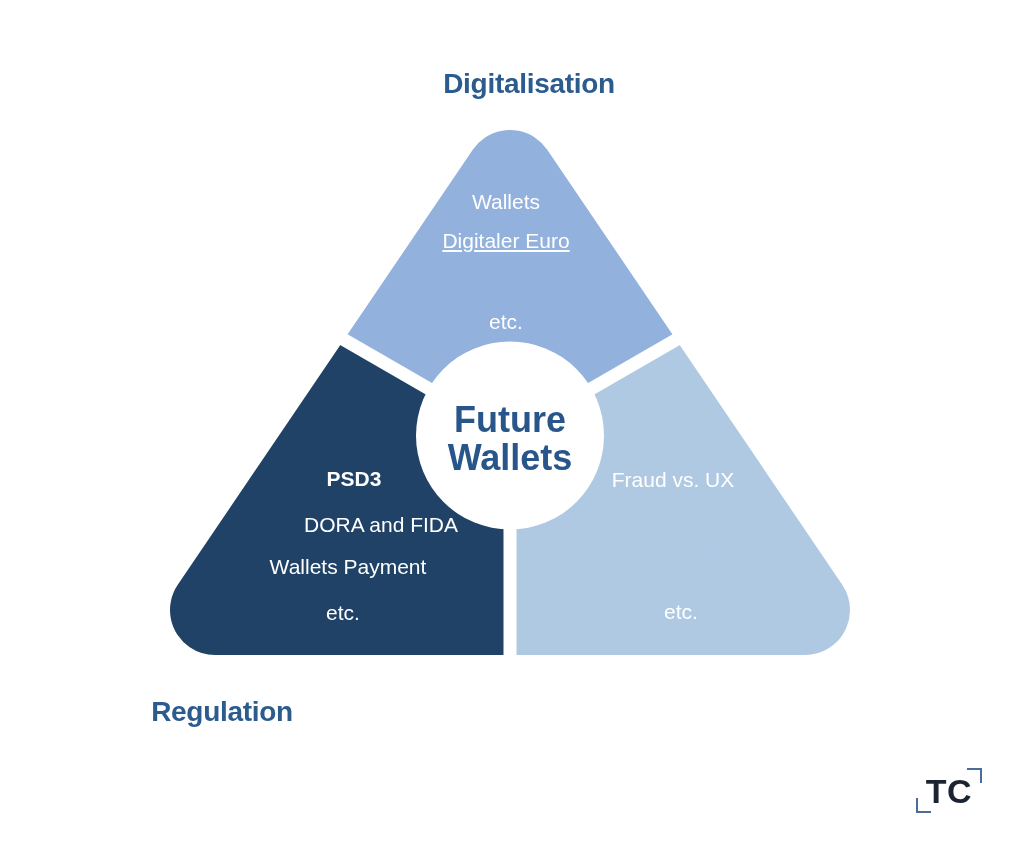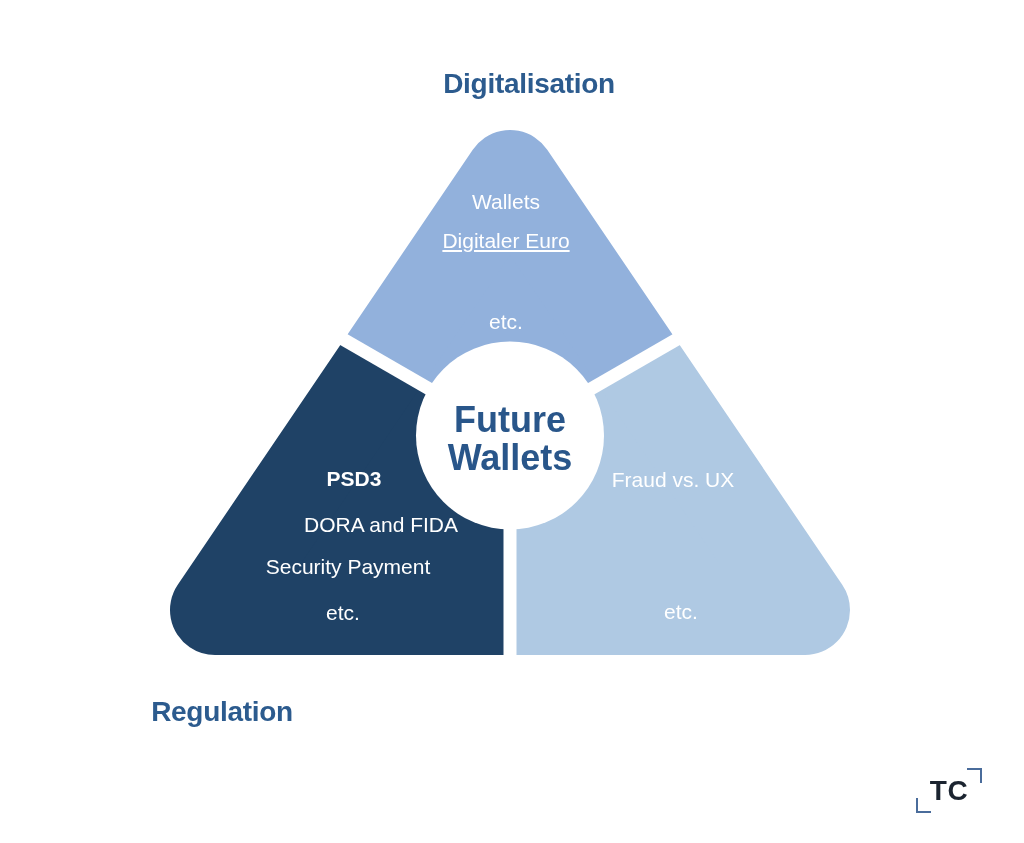--- a/index.html
+++ b/index.html
@@ -78,21 +78,21 @@
     left: 916px;
     top: 768px;
     width: 66px;
     height: 45px;
   }
   .logo-text {
     position: absolute;
     left: 50%;
     top: 50%;
     transform: translate(-50%, -50%);
-    font-size: 28px;
+    font-size: 34px;
     font-weight: 700;
     letter-spacing: 0.5px;
     color: var(--logo-text);
     text-align: center;
   }
   .bracket {
     position: absolute;
     width: 13px;
     height: 13px;
   }
@@ -146,21 +146,21 @@
 
   <div class="heading" style="left:504px; top:84px;margin-left:25px;">Digitalisation</div>
   <div class="heading" style="left:222px; top:712px;">Regulation</div>
 
   <div class="item" style="left:506px; top:202px;">Wallets</div>
   <div class="item" style="left:506px; top:241px;text-decoration:underline;">Digitaler Euro</div>
   <div class="item" style="left:506px; top:322px;">etc.</div>
 
   <div class="item" style="left:354px; top:479px;font-weight:bold;">PSD3</div>
   <div class="item" style="left:349px; top:525px;margin-left:32px;">DORA and FIDA</div>
-  <div class="item" style="left:348px; top:567px;">Security Payment</div>
+  <div class="item" style="left:348px; top:567px;">Wallets Payment</div>
   <div class="item" style="left:343px; top:613px;">etc.</div>
 
   <div class="item" style="left:673px; top:480px;">Fraud vs. UX</div>
   <div class="item" style="left:681px; top:612px;">etc.</div>
 
   <div class="center-label">
     <div>Future</div>
     <div>Wallets</div>
   </div>
 

